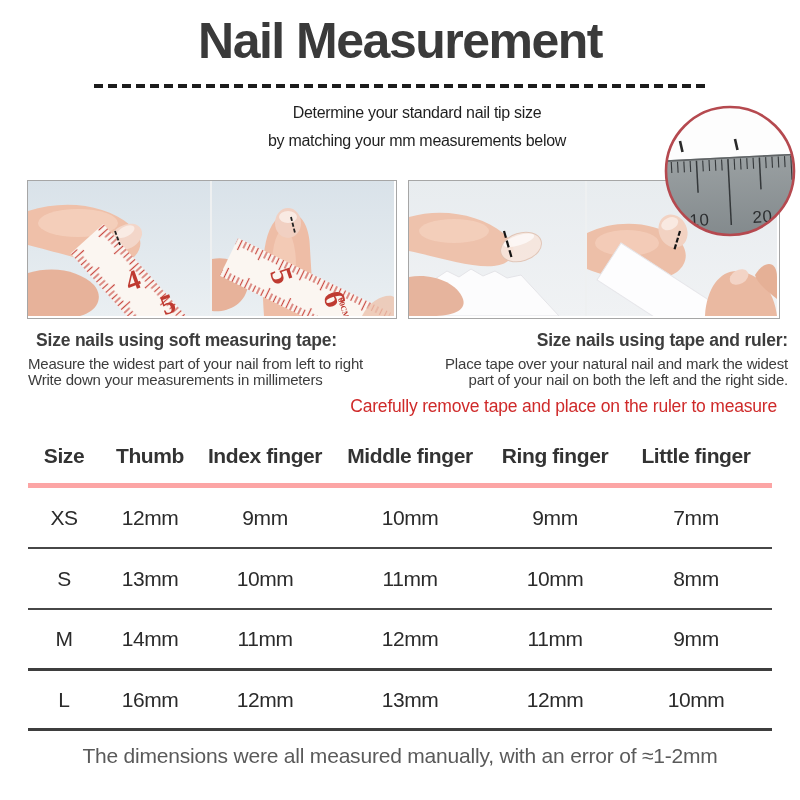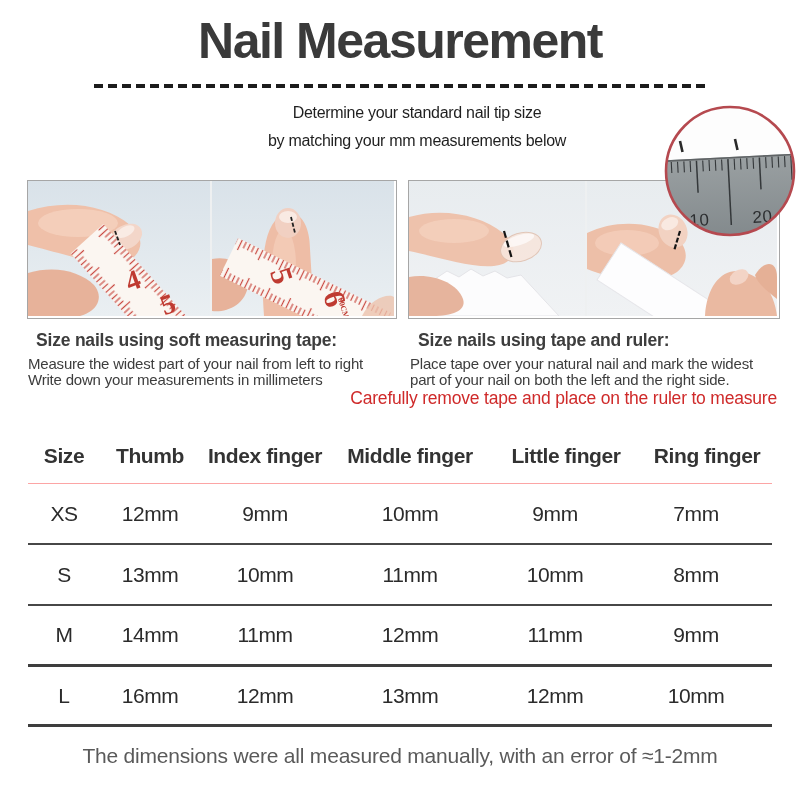--- a/index.html
+++ b/index.html
@@ -17,30 +17,30 @@
                background:#ffffff;display:flex;}
   .g-left{left:27px;width:368px;}
   .g-right{left:408px;width:370px;}
   .pg-divider{width:2px;height:135px;background:#eef0f1;}
   .photo-group svg{display:block;}
 
   .magnifier{position:absolute;left:662px;top:103px;width:136px;height:136px;z-index:5;}
 
   .caption{position:absolute;top:330px;color:#3d3d3d;}
   .cap-left{left:28px;width:372px;}
-  .cap-right{left:410px;width:378px;}
+  .cap-right{left:410px;width:378px;text-align:right;}
   .caption h3{margin:0 0 5px 8px;font-size:17.5px;font-weight:700;letter-spacing:-0.2px;}
   .caption p{margin:0;font-size:15px;line-height:15.5px;letter-spacing:-0.2px;}
 
-  .warning{position:absolute;top:388px;left:0;width:777px;text-align:right;
+  .warning{position:absolute;top:396px;left:0;width:777px;text-align:right;
            font-size:17.5px;letter-spacing:-0.2px;color:#cf2a2a;}
 
   .size-table{position:absolute;top:428px;left:28px;width:744px;color:#2b2b2b;}
   .tr{display:flex;align-items:center;}
-  .tr-head{height:55px;border-bottom:1px solid #fca5a5;font-weight:700;color:#333333;}
+  .tr-head{height:55px;border-bottom:5px solid #fca5a5;font-weight:700;color:#333333;}
   .tr-1{height:59px;border-bottom:2px solid #474747;}
   .tr-2{height:59px;border-bottom:2px solid #474747;}
   .tr-3{height:58px;border-bottom:3px solid #3e3e3e;}
   .tr-4{height:57px;border-bottom:3px solid #3e3e3e;}
   .td{text-align:center;font-size:21px;letter-spacing:-0.4px;}
   .c0{width:72px;} .c1{width:100px;} .c2{width:130px;} .c3{width:160px;text-align:center;} .c4{width:130px;} .c5{width:152px;}
 
   .footer{position:absolute;top:744px;left:0;width:800px;text-align:center;
           font-size:21px;letter-spacing:-0.2px;color:#5a5a5a;}
 
@@ -249,22 +249,22 @@
     </p>
   </div>
   <div class="warning">Carefully remove tape and place on the ruler to measure</div>
 
   <div class="size-table">
     <div class="tr tr-head">
       <div class="td c0">Size</div>
       <div class="td c1">Thumb</div>
       <div class="td c2">Index finger</div>
       <div class="td c3">Middle finger</div>
+      <div class="td c4">Ring finger</div>
       <div class="td c5">Little finger</div>
-      <div class="td c4">Ring finger</div>
     </div>
     <div class="tr tr-1">
       <div class="td c0">XS</div>
       <div class="td c1">12mm</div>
       <div class="td c2">9mm</div>
       <div class="td c3">10mm</div>
       <div class="td c4">9mm</div>
       <div class="td c5">7mm</div>
     </div>
     <div class="tr tr-2">

